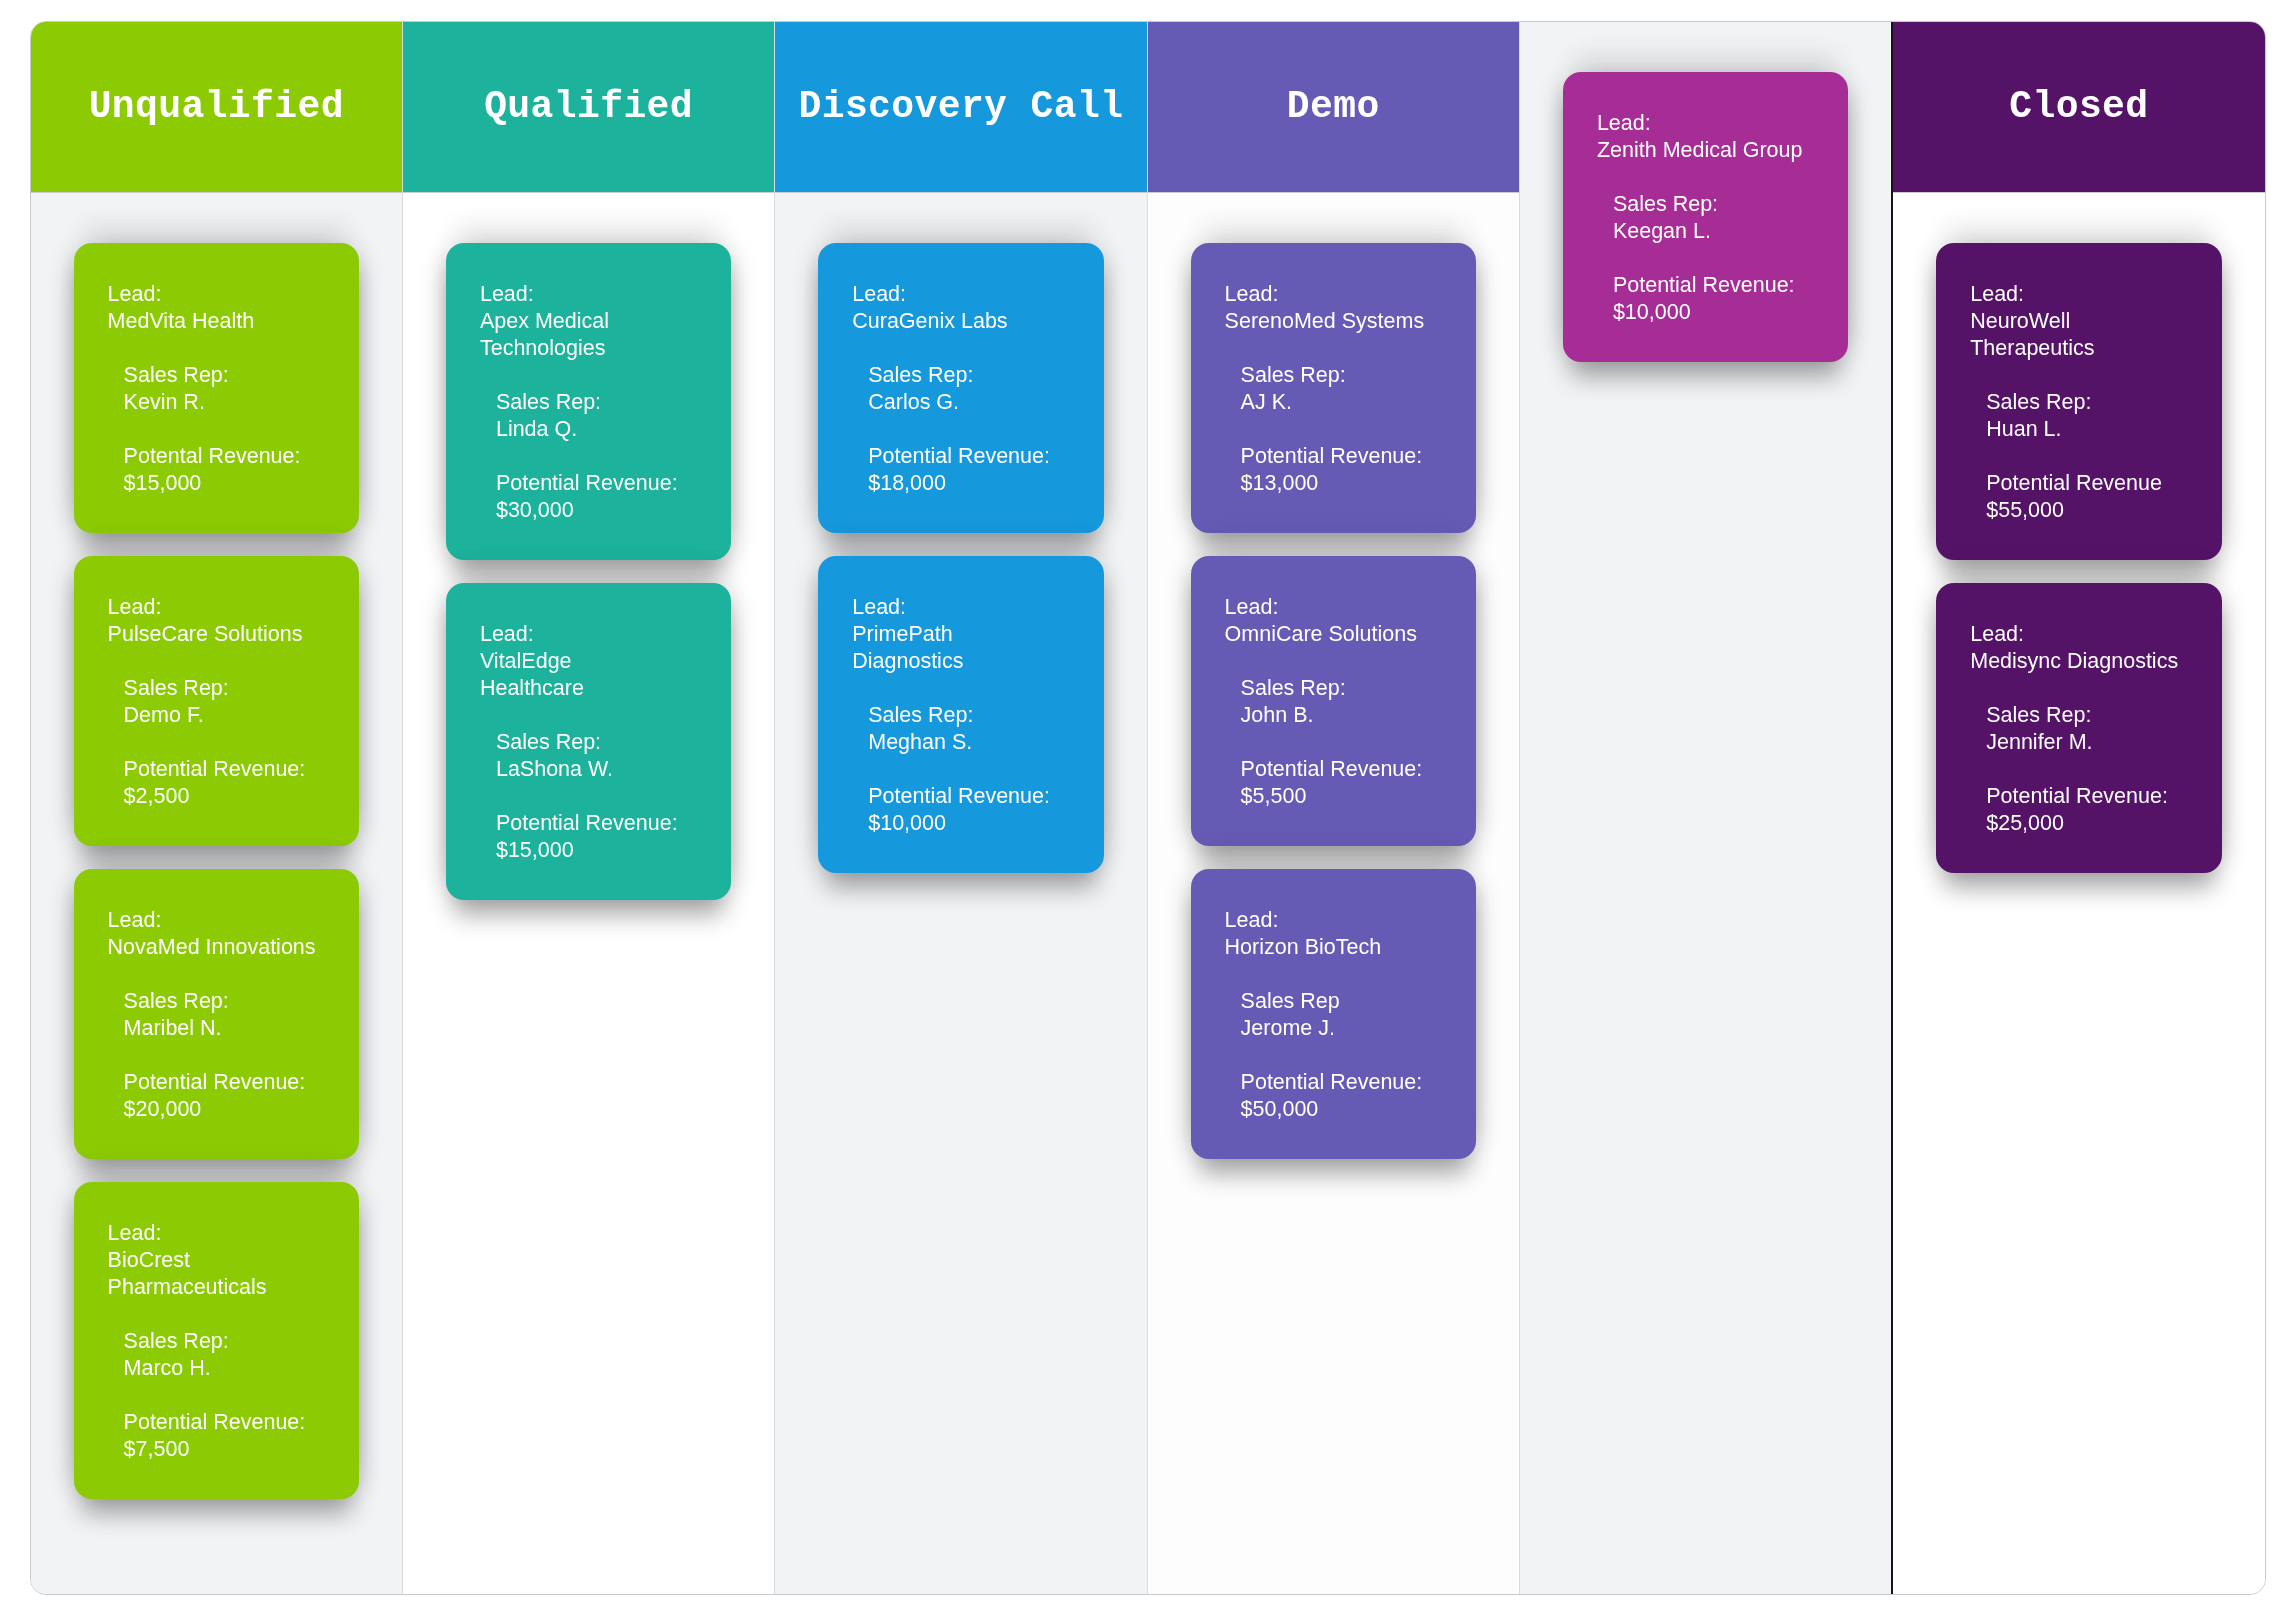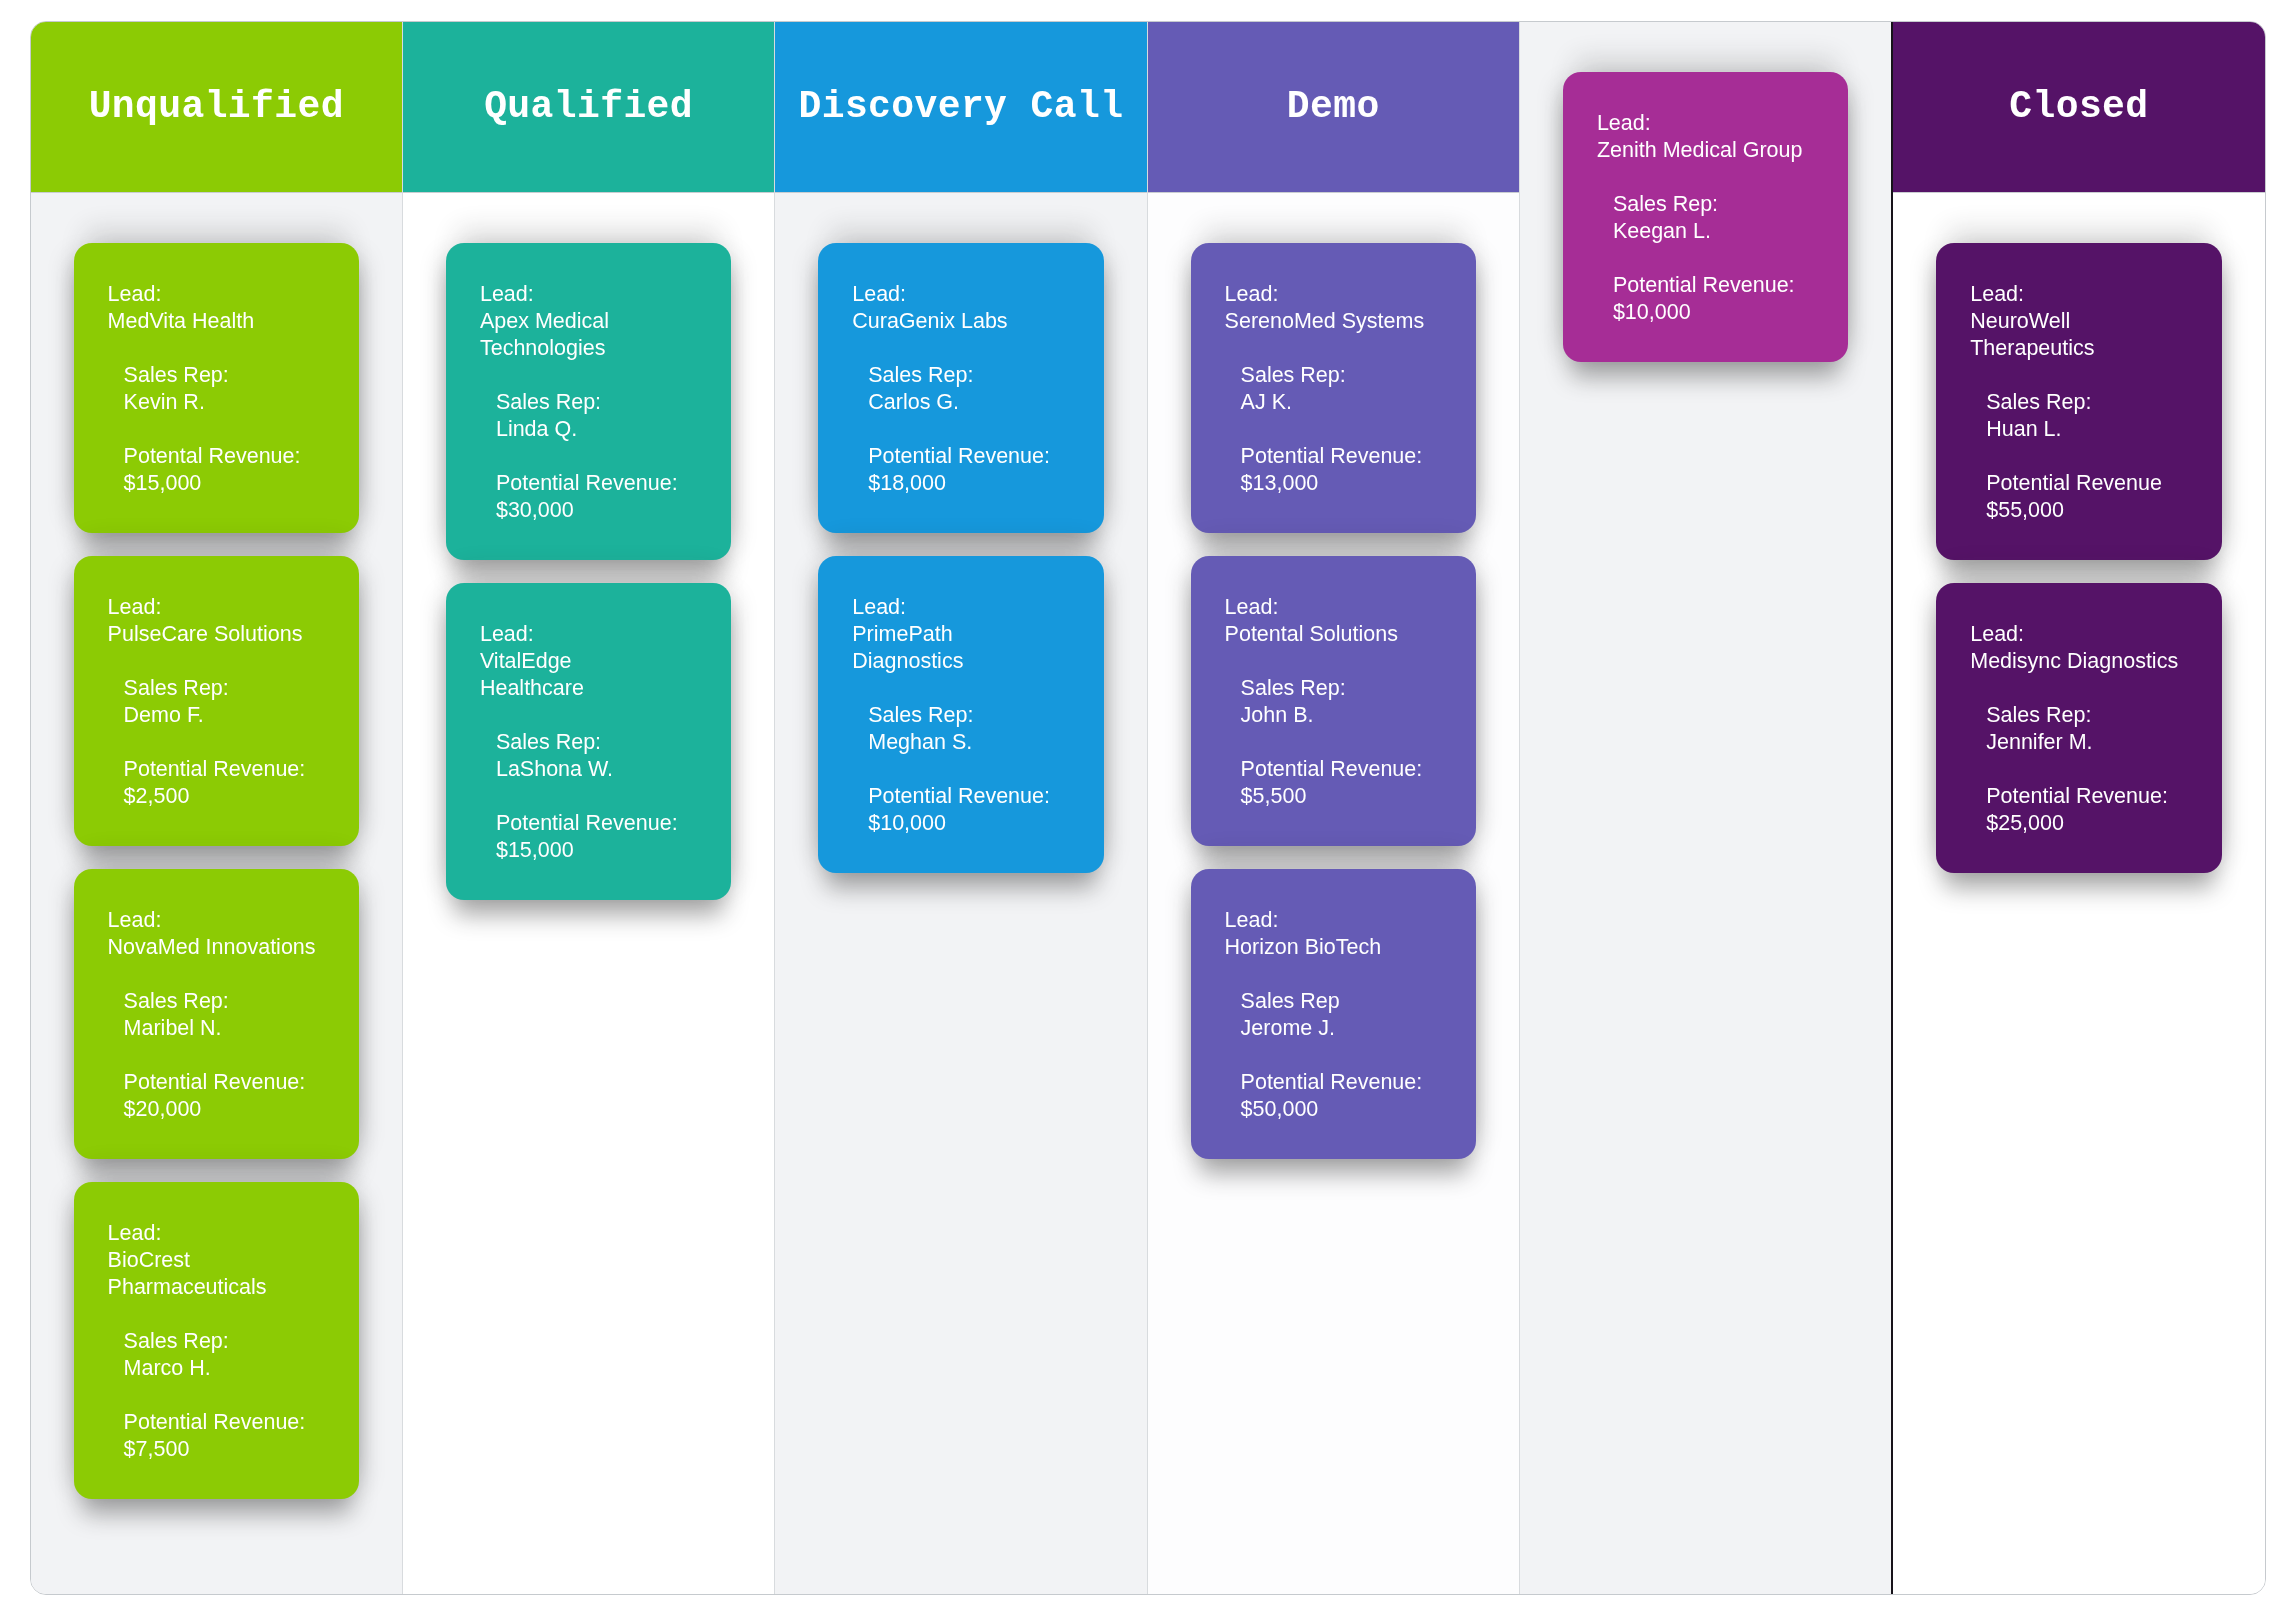--- a/index.html
+++ b/index.html
@@ -238,21 +238,21 @@
       <div class="f-value">AJ K.</div>
     </div>
     <div class="field">
       <div class="f-label">Potential Revenue:</div>
       <div class="f-value">$13,000</div>
     </div>
   </div>
         <div class="card">
     <div class="field">
       <div class="f-label">Lead:</div>
-      <div class="f-value">Potental Solutions</div>
+      <div class="f-value">OmniCare Solutions</div>
     </div>
     <div class="field">
       <div class="f-label">Sales Rep:</div>
       <div class="f-value">John B.</div>
     </div>
     <div class="field">
       <div class="f-label">Potential Revenue:</div>
       <div class="f-value">$5,500</div>
     </div>
   </div>

